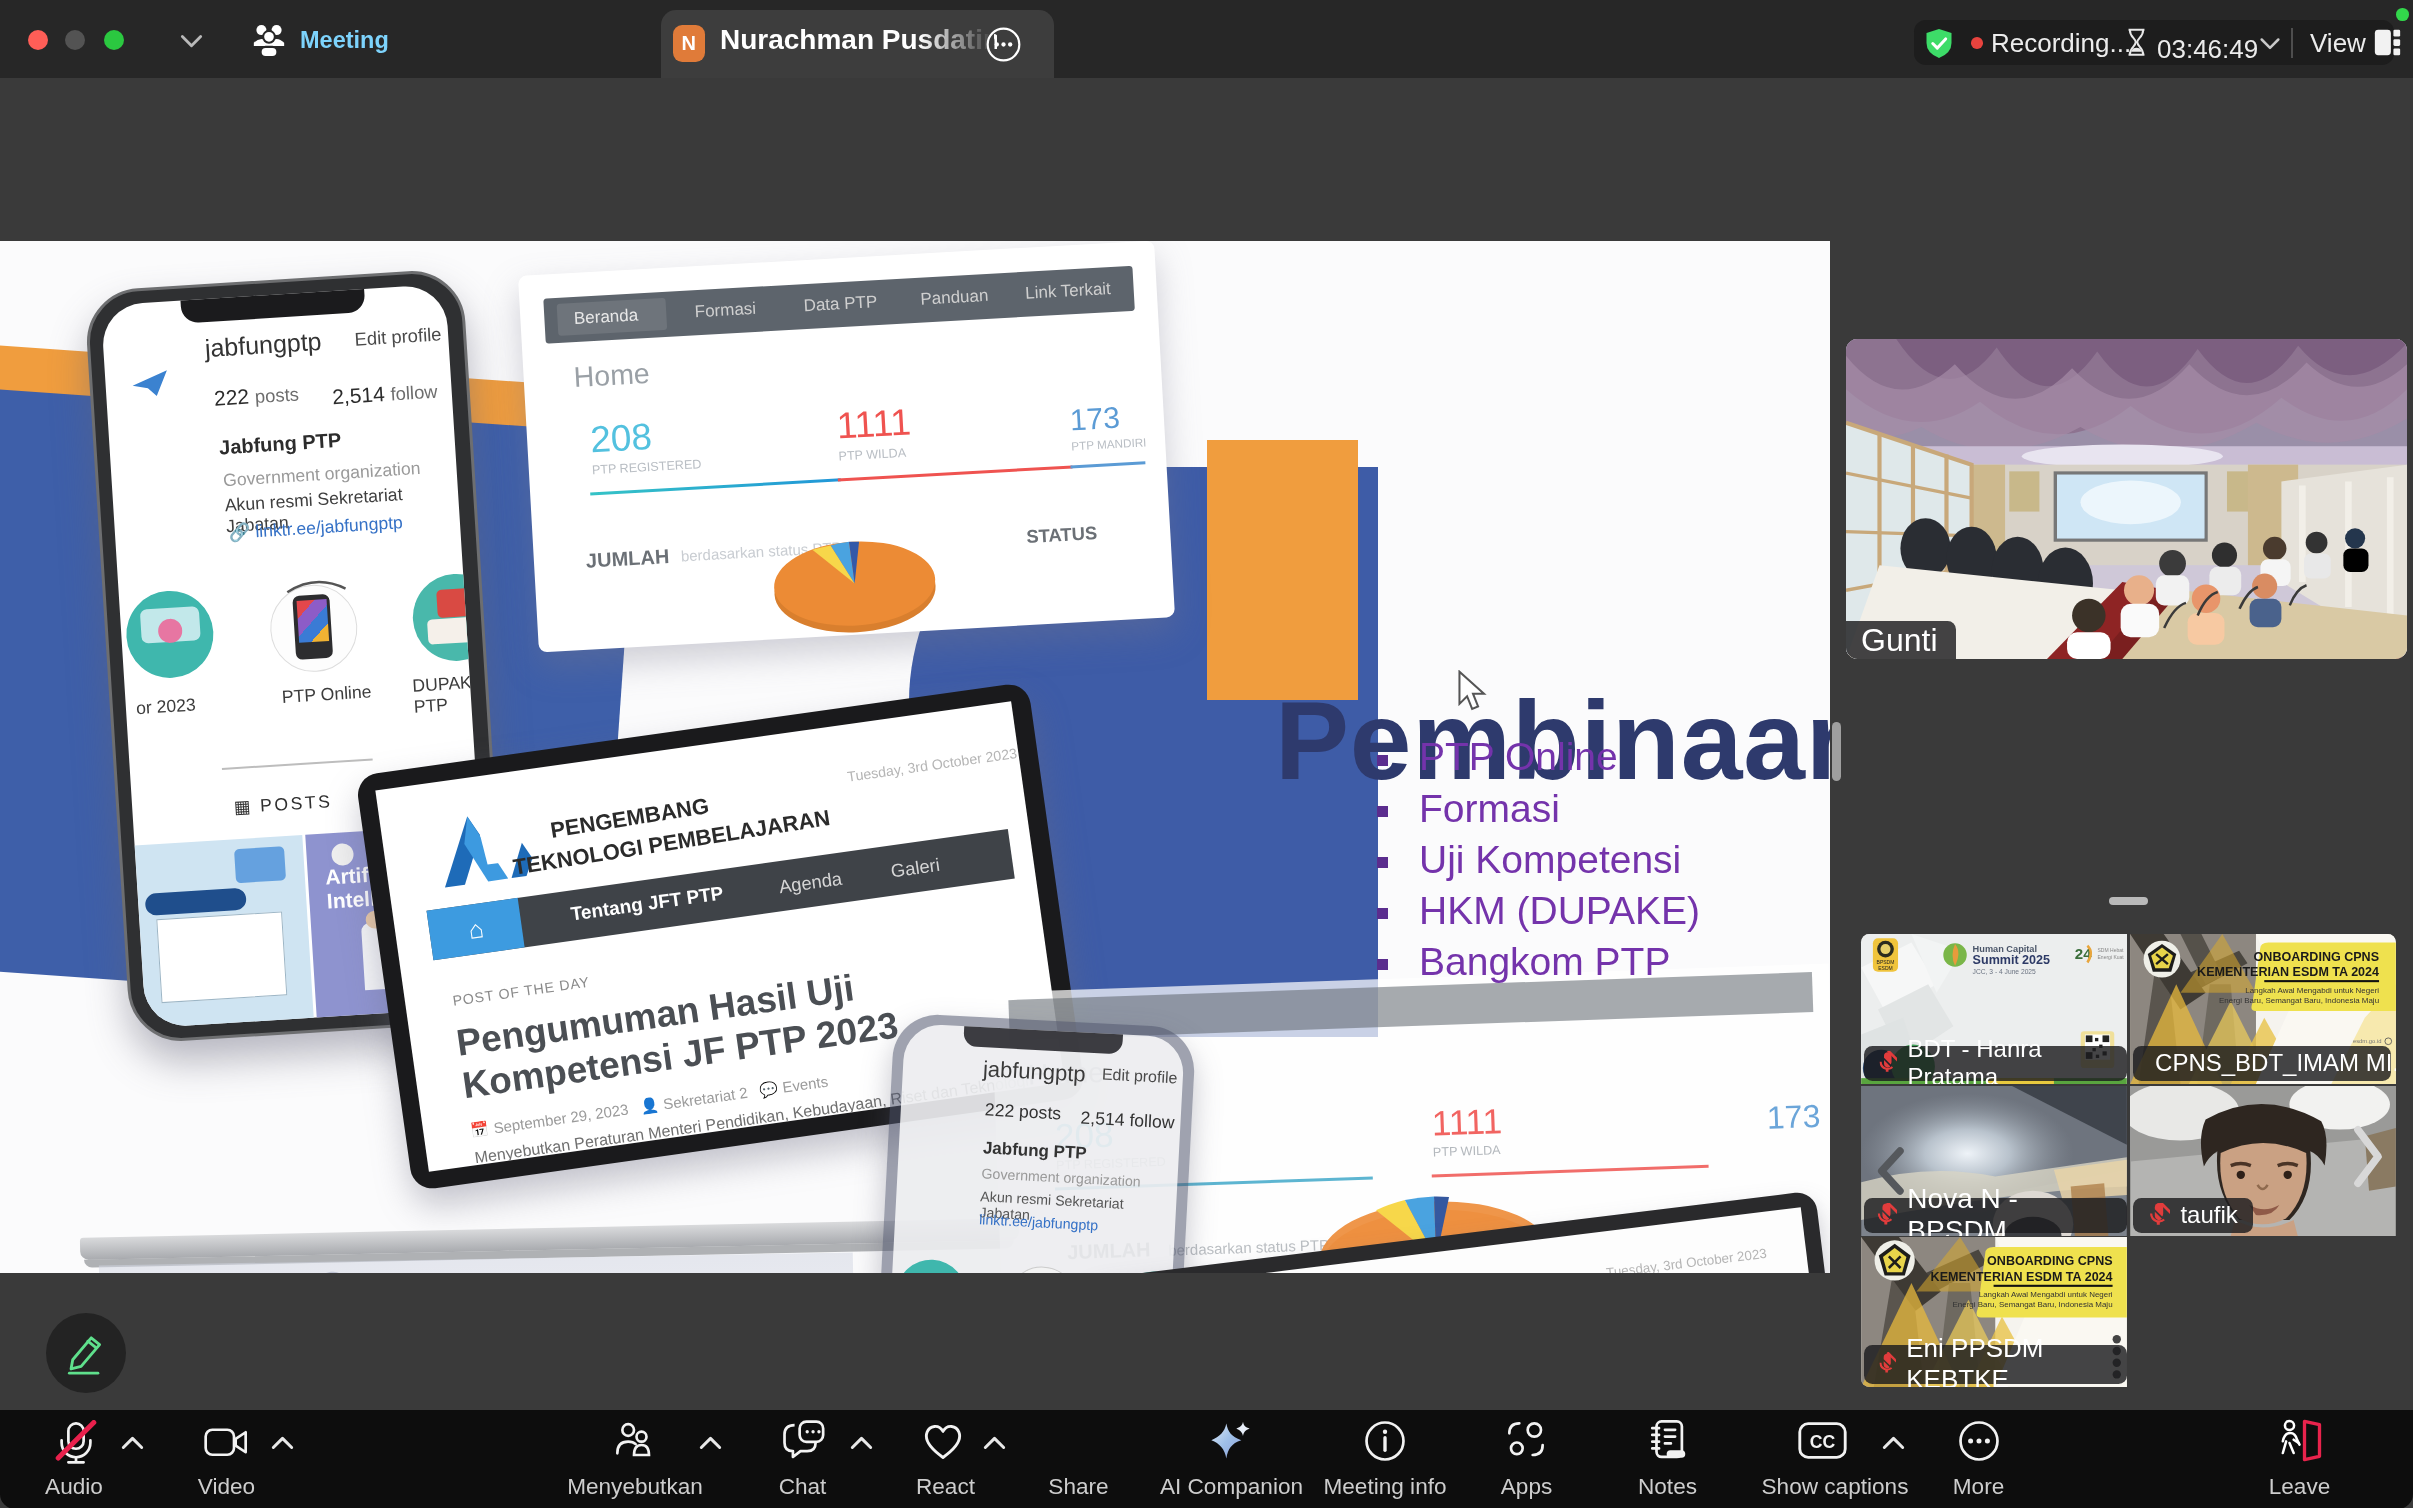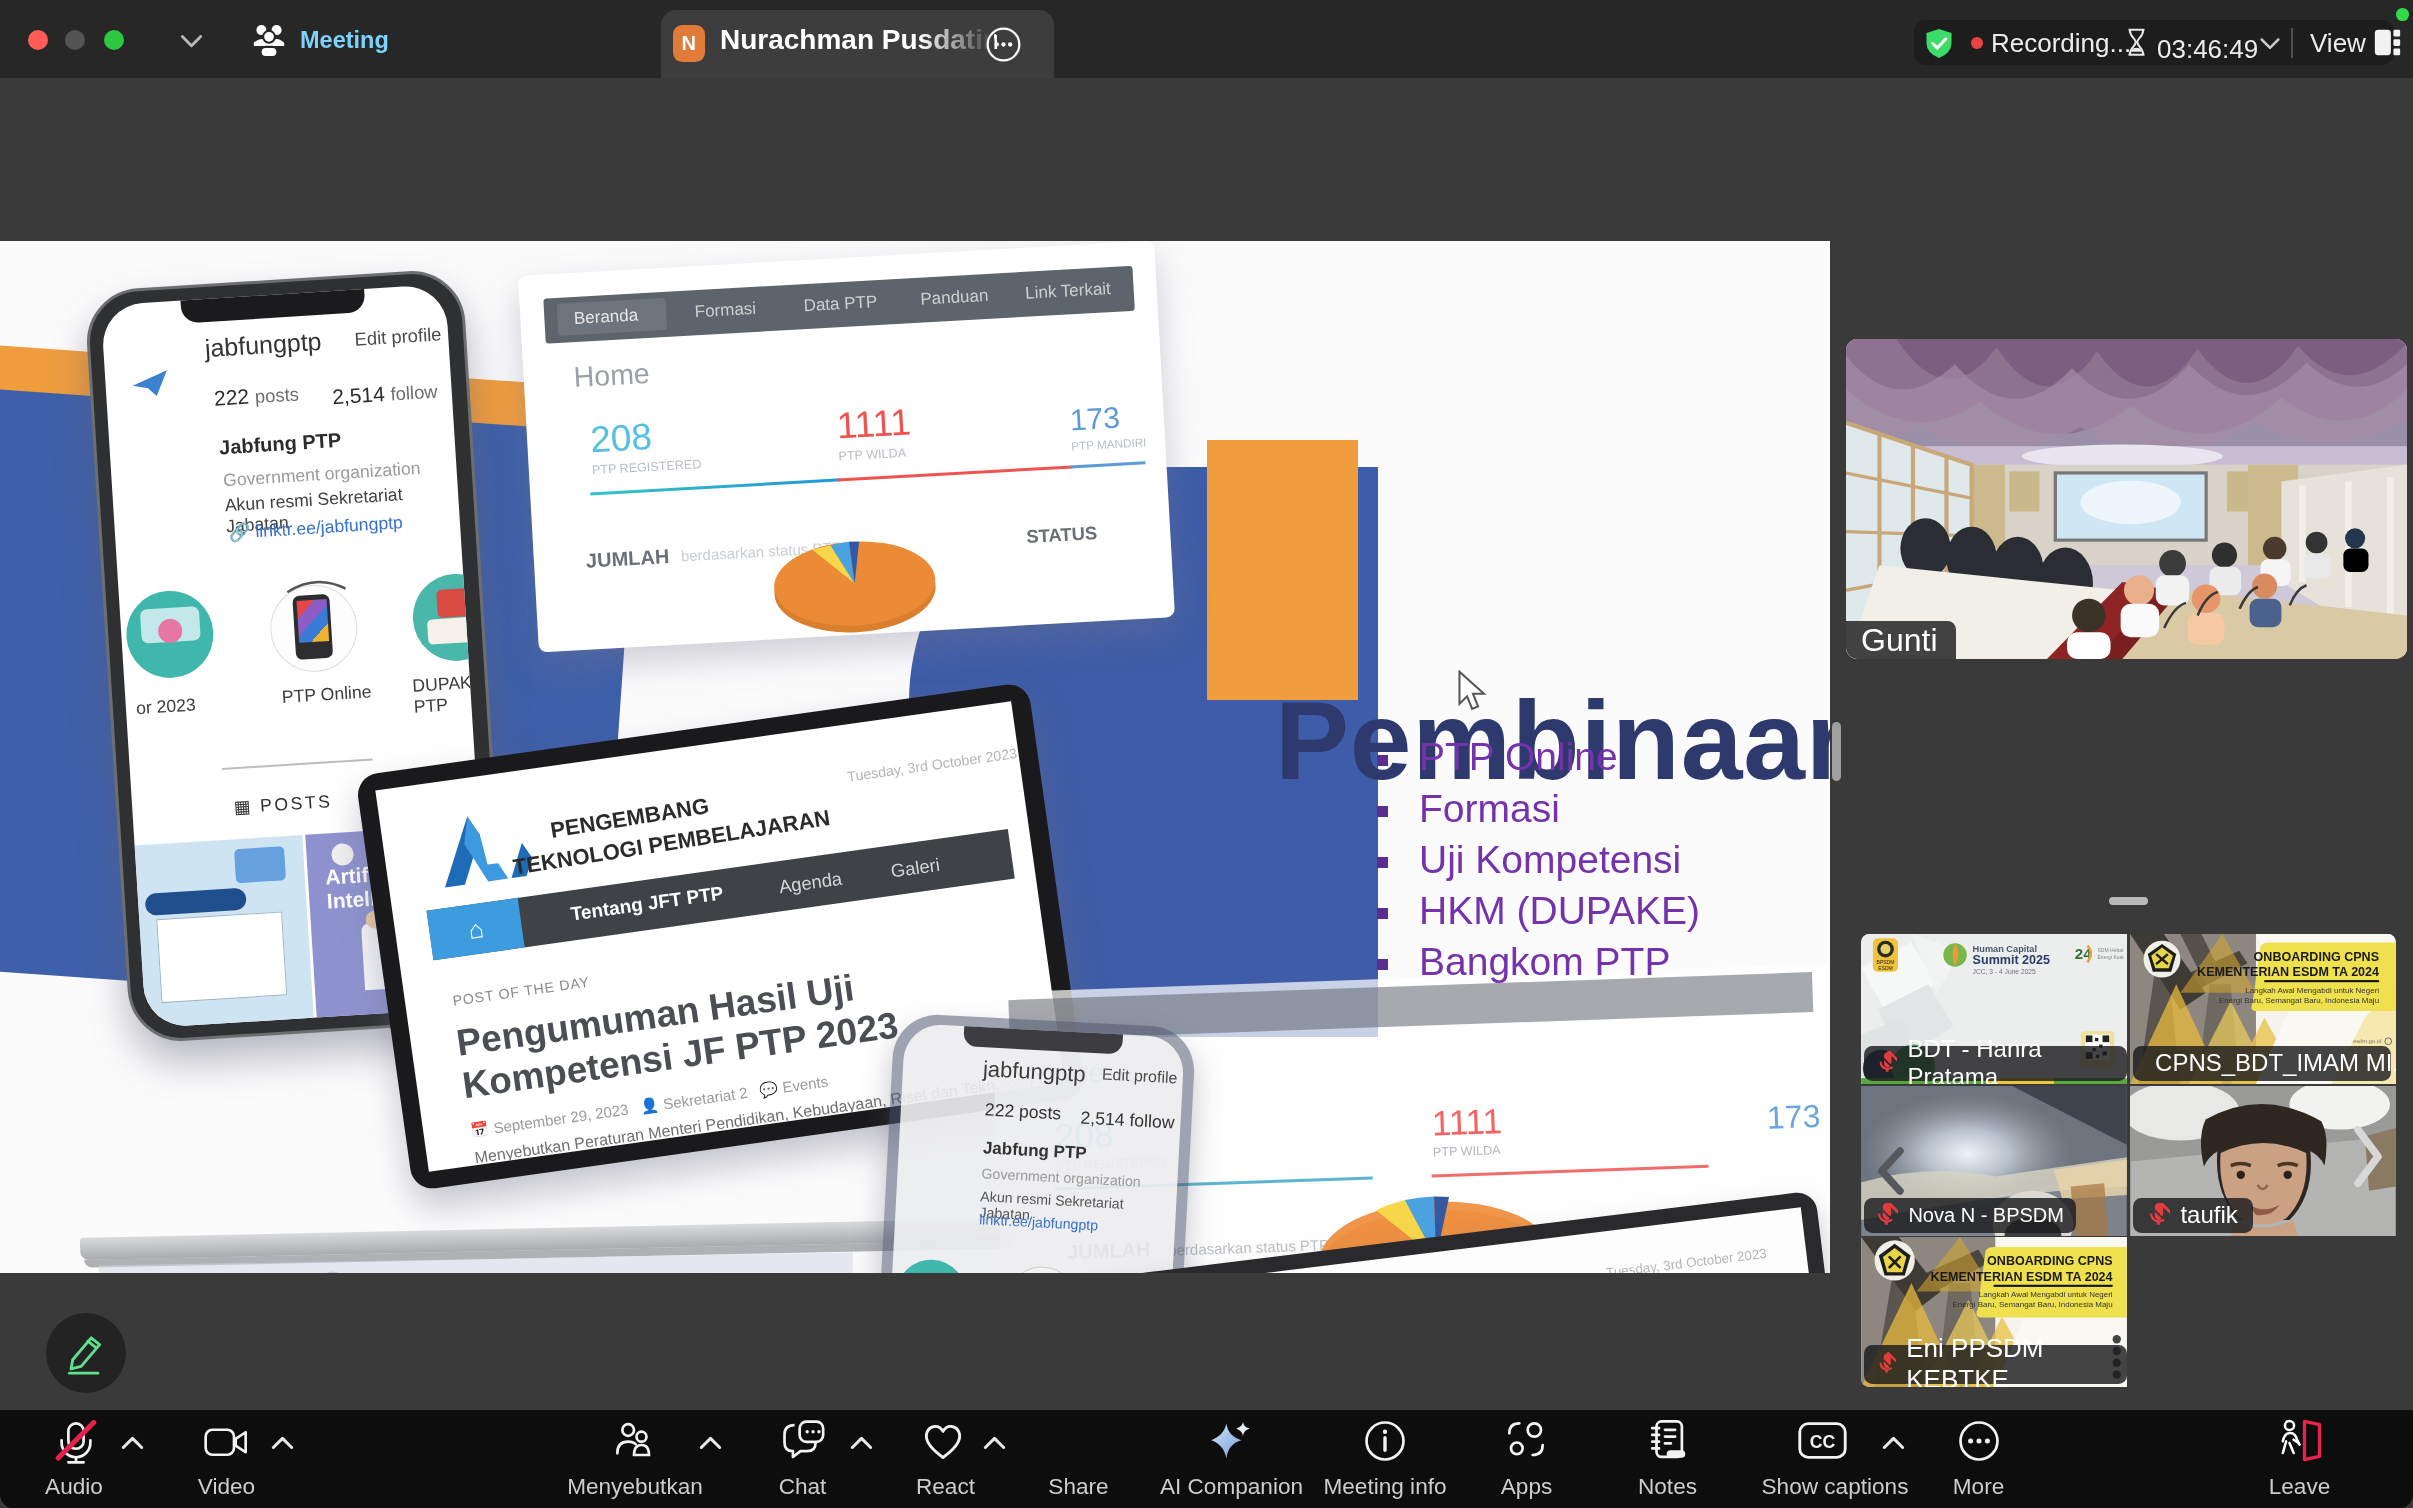--- a/index.html
+++ b/index.html
@@ -492,21 +492,21 @@
         <rect width="317" height="179" fill="#7d838c"></rect>
         <path d="M0 0 H317 V100 L0 160 Z" fill="#6e747e"></path>
         <path d="M180 0 L317 0 L317 70 Z" fill="#3f444c"></path>
         <rect width="317" height="179" fill="url(#novaglow)"></rect>
         <path d="M0 115 Q80 92 160 108 L317 85 L317 120 Q180 125 0 160 Z" fill="#d8d4c4" opacity="0.8"></path>
         <path d="M230 100 L317 88 L317 130 L240 135 Z" fill="#e8d4a8" opacity="0.85"></path>
         <path d="M250 120 L290 116 L295 179 L255 179 Z" fill="#a8763e" opacity="0.7"></path>
         <ellipse cx="205" cy="165" rx="48" ry="40" fill="#ddd8d2"></ellipse>
         <ellipse cx="205" cy="178" rx="34" ry="22" fill="#3c3e42"></ellipse>
       </svg>
-      <div class="vlabel" style="left:3.4px; bottom:3.4px; height:35px; padding:0 12px; font-size:20px; gap:10px;"><svg width="22" height="25" viewBox="0 0 26 30">
+      <div class="vlabel" style="left:3.4px; bottom:3.4px; height:35px; padding:0 12px; font-size:28px; gap:10px;"><svg width="22" height="25" viewBox="0 0 26 30">
             <g fill="#e23c3c">
               <path d="M8 5 a5 5 0 0 1 10 0 v8 a5 5 0 0 1 -1.2 3.2 L8 7.5 Z"></path>
               <path d="M8 10.5 L16.5 19 a5 5 0 0 1 -8.5 -3.5 Z"></path>
               <path d="M4 14 a9 9 0 0 0 14.8 6.9 l2 2 a12 12 0 0 1 -6.8 3 V29 h-4 v-3.1 A12 12 0 0 1 1 14 Z" transform="scale(0.9) translate(1.5,0)"></path>
               <rect x="1" y="1" width="34" height="3.4" transform="rotate(45 13 15)"></rect>
             </g>
           </svg>Nova N - BPSDM</div>
     </div>
 
     <div class="cell" style="left:269px; top:152px;">

